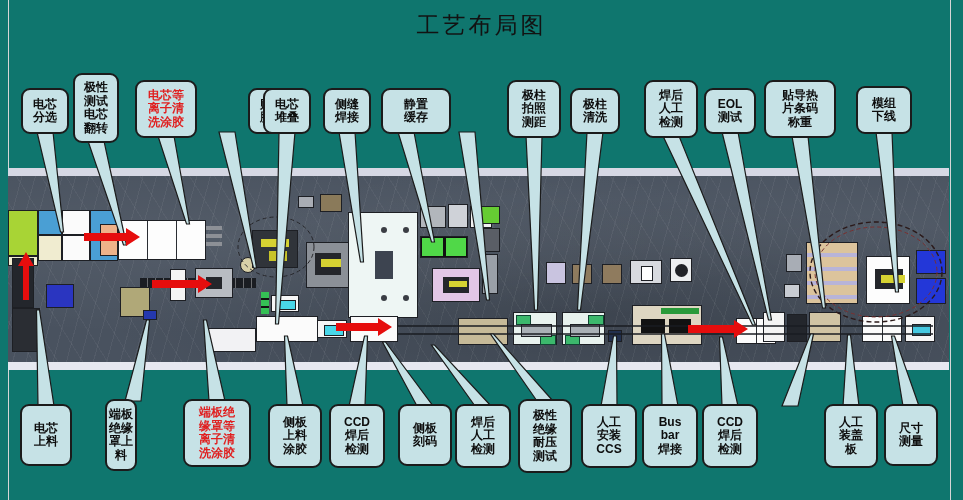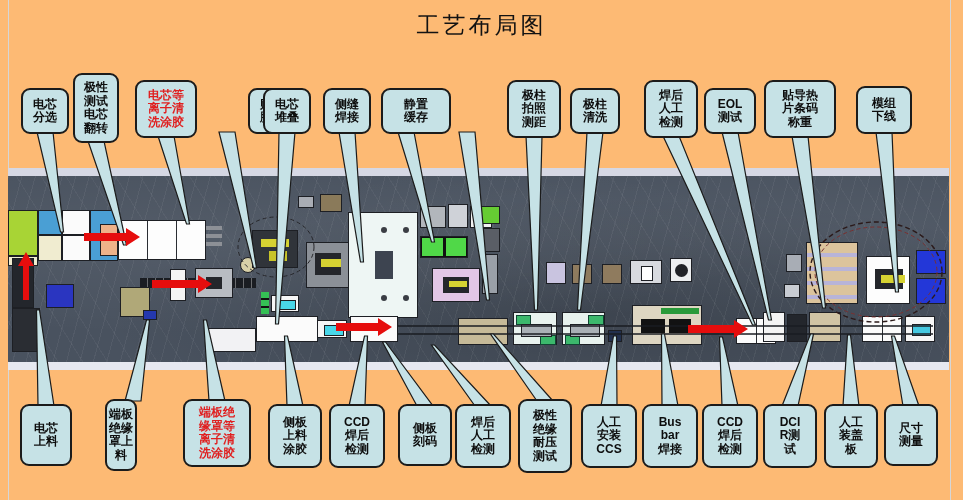--- a/index.html
+++ b/index.html
@@ -1,16 +1,16 @@
 <!DOCTYPE html>
 <html><head>
 <meta charset="utf-8">
 <style>
   html,body{margin:0;padding:0;background:#fff;}
-  .stage{position:relative;width:963px;height:500px;background:#fdba74;overflow:hidden;
+  .stage{position:relative;width:963px;height:500px;background:#0f766e;overflow:hidden;
          font-family:"Liberation Sans","DejaVu Sans",sans-serif;}
   .edge{position:absolute;top:0;width:1px;height:500px;background:#d6d6d6;}
   .title{position:absolute;left:0;right:0;top:10px;text-align:center;
          font-family:"Liberation Serif","DejaVu Serif",serif;
          font-size:23px;letter-spacing:3px;color:#121212;font-weight:500;}
   
   .wallstrip{position:absolute;left:8px;top:168px;width:941px;height:8px;background:#d6d8e4;}
   .floor{position:absolute;left:8px;top:176px;width:941px;height:186px;background-color:#49525f;
     background-image:
       repeating-linear-gradient(105deg, rgba(255,255,255,0.055) 0 1px, transparent 1px 13px),
@@ -327,25 +327,20 @@
   <div class="co" style="left:642px;top:404px;width:56px;height:64px;">
       <div class="co-label">Bus
 bar
 焊接</div>
     </div>
   <div class="co" style="left:702px;top:404px;width:56px;height:64px;">
       <div class="co-label">CCD
 焊后
 检测</div>
     </div>
-  <div class="co" style="left:763px;top:404px;width:54px;height:64px;">
-      <div class="co-label">DCI
-R测
-试</div>
-    </div>
   <div class="co" style="left:824px;top:404px;width:54px;height:64px;">
       <div class="co-label">人工
 装盖
 板</div>
     </div>
   <div class="co" style="left:884px;top:404px;width:54px;height:62px;">
       <div class="co-label">尺寸
 测量</div>
     </div>
 </div>

